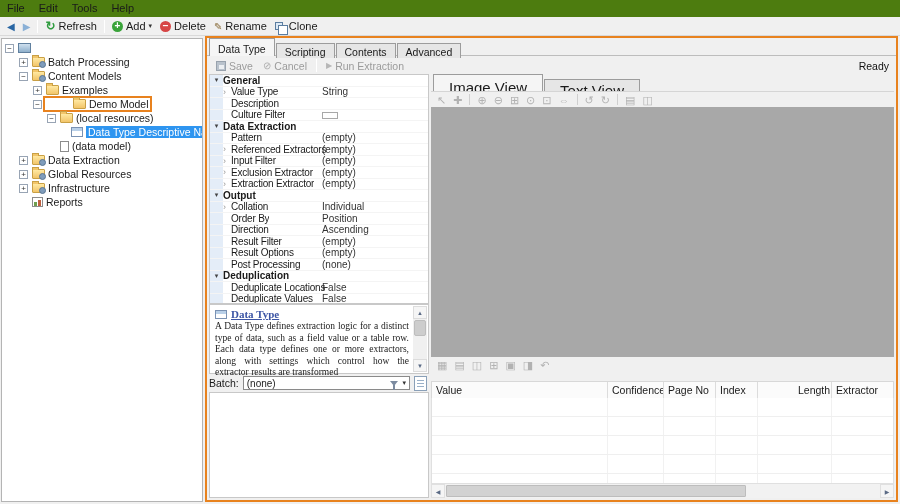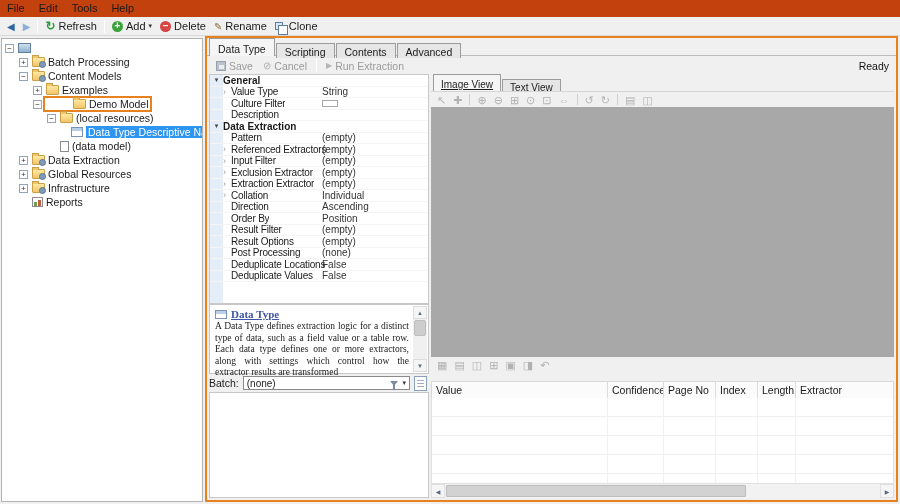--- a/index.html
+++ b/index.html
@@ -1,21 +1,21 @@
 <!DOCTYPE html>
 <html><head>
 <meta charset="utf-8">
 <style>
   * { margin:0; padding:0; box-sizing:border-box; }
   html,body { width:900px; height:504px; overflow:hidden; }
   body { font-family:"Liberation Sans", sans-serif; font-size:11px; background:#f0f0f0; color:#1a1a1a; position:relative; }
   .app { position:absolute; inset:0; background:#f0f0f0; outline:1px solid #9a9a9a; }
 
   
-  .menubar { position:absolute; top:0; left:0; right:0; height:17px; background:#c2410c; }
+  .menubar { position:absolute; top:0; left:0; right:0; height:17px; background:#4d7c0f; }
   .menu-item { display:inline-block; padding:2px 7px 0; cursor:default; }
 
   
   .toolbar { position:absolute; top:17px; left:0; right:0; height:19px; background:#f0f0f0; border-bottom:1px solid #d9d9d9; display:flex; align-items:center; padding-left:3px; }
   .tb-btn { display:inline-flex; align-items:center; gap:3px; padding:1px 4px; white-space:nowrap; }
   .tb-sep { width:1px; height:13px; background:#c6c6c6; border-right:1px solid #ffffff; margin:0 3px; }
   .glyph.back { color:#2966a3; font-size:10px; }
   .glyph.fwd  { color:#8ab0d6; font-size:10px; }
   .glyph.refresh { color:#2f9c3f; font-weight:bold; font-size:12px; line-height:12px; }
   .ic-circle { width:11px; height:11px; border-radius:50%; color:#fff; font-size:10px; line-height:10px; text-align:center; font-weight:bold; flex:none; }
@@ -92,33 +92,33 @@
   .funnel { width:0; height:0; border-left:4px solid transparent; border-right:4px solid transparent; border-top:5px solid #7c8ba0; position:relative; margin-right:4px; flex:none; }
   .funnel::after { content:""; position:absolute; left:-1px; top:-1px; width:2px; height:5px; background:#7c8ba0; }
   .combo-caret { font-size:7px; color:#333; }
   .batch-doc { width:13px; height:15px; background:#fff; border:1px solid #8aa0b8; position:relative; flex:none; margin-right:2px; }
   .batch-doc::before { content:""; position:absolute; left:2px; top:3px; right:2px; height:1px; background:#9ab0c8; box-shadow:0 3px 0 #9ab0c8, 0 6px 0 #9ab0c8; }
   .left-filler { position:absolute; top:318px; left:0; right:0; bottom:0; background:#fff; border:1px solid #c8c8c8; }
 
   
   .rightcol { position:absolute; left:224px; right:2px; top:36px; bottom:2px; }
   .viewtabs { position:absolute; top:0; left:0; right:0; height:17px; padding-left:2px; }
-  .vtab { display:inline-block; padding:2px 7px 0; height:14px; font-size:10px; border:1px solid #9c9c9c; border-bottom:none; background:#e6e6e6; margin-right:1px; position:relative; top:3px;text-decoration:underline; }
+  .vtab { display:inline-block; padding:2px 15px 0; height:14px; font-size:15px; border:1px solid #9c9c9c; border-bottom:none; background:#e6e6e6; margin-right:1px; position:relative; top:3px; }
   .vtab.active { background:#f5f5f5; top:0; height:17px; padding-top:4px; }
   .img-toolbar, .lower-toolbar { position:absolute; left:0; right:0; height:16px; background:#f0f0f0; display:flex; align-items:center; gap:7px; padding-left:6px; }
   .img-toolbar { top:17px; border-top:1px solid #d5d5d5; }
   .lower-toolbar { top:283px; }
   .img-tool { color:#b2b2b2; font-size:11px; line-height:14px; }
   .img-tool.sep { width:1px; height:11px; background:#cfcfcf; }
   .image-area { position:absolute; top:33px; left:0; right:0; height:250px; background:#a8a8a8; }
 
   .results { position:absolute; top:307px; left:0; right:0; bottom:0; }
   .res-header { position:absolute; top:0; left:0; right:0; height:27px; background:#fbfbfb; border:1px solid #d8d8d8; display:flex; }
   .res-col { border-right:1px solid #dcdcdc; padding:2px 0 0 4px; font-size:10.5px; white-space:nowrap; overflow:hidden; flex:none; }
-  .col-value { width:176px; } .col-conf { width:56px; } .col-page { width:52px; } .col-index { width:42px; } .col-length { width:38px; }
+  .col-value { width:176px; } .col-conf { width:56px; } .col-page { width:52px; } .col-index { width:42px; } .col-length { width:38px;margin-left:36px; }
   .col-extractor { flex:1 1 auto; border-right:none; }
   .res-body { position:absolute; top:17px; left:0; right:0; bottom:14px; background:#fff; border:1px solid #e0e0e0; border-top:none; overflow:hidden; }
   .res-row { height:19px; border-bottom:1px solid #efefef; display:flex; }
   .res-cell { border-right:1px solid #f1f1f1; height:100%; flex:none; }
   .res-cell.col-extractor { flex:1 1 auto; border-right:none; }
   .hscroll { position:absolute; left:0; right:0; bottom:0; height:14px; background:#f2f2f2; display:flex; align-items:center; }
   .hsc-left,.hsc-right { width:14px; height:14px; font-size:6px; line-height:14px; text-align:center; color:#5a6a85; background:#f5f5f5; border:1px solid #e0e0e0; flex:none; }
   .hsc-right { margin-left:auto; }
   .hsc-thumb { width:300px; height:12px; background:#d2d2d2; border:1px solid #bdbdbd; border-radius:1px; margin-left:1px; }
 </style>
@@ -283,34 +283,34 @@
             <span class="pg-name">General</span>
 
           </div>
           <div class="pg-row prop expandable">
             <span class="pg-chevron">▾</span>
             <span class="pg-expander">›</span>
             <span class="pg-name">Value Type</span>
             <span class="pg-value">String</span>
 
           </div>
+          <div class="pg-row prop">
+            <span class="pg-chevron">▾</span>
+            <span class="pg-expander">›</span>
+            <span class="pg-name">Description</span>
+            <span class="pg-value"></span>
+
+          </div>
           <div class="pg-row prop has-box">
             <span class="pg-chevron">▾</span>
             <span class="pg-expander">›</span>
             <span class="pg-name">Culture Filter</span>
             <span class="pg-value"></span>
             <span class="pg-box"></span>
           </div>
-          <div class="pg-row prop">
-            <span class="pg-chevron">▾</span>
-            <span class="pg-expander">›</span>
-            <span class="pg-name">Description</span>
-            <span class="pg-value"></span>
-
-          </div>
           <div class="pg-row section">
             <span class="pg-chevron">▾</span>
 
             <span class="pg-name">Data Extraction</span>
 
           </div>
           <div class="pg-row prop">
             <span class="pg-chevron">▾</span>
             <span class="pg-expander">›</span>
             <span class="pg-name">Pattern</span>
@@ -336,62 +336,74 @@
             <span class="pg-expander">›</span>
             <span class="pg-name">Exclusion Extractor</span>
             <span class="pg-value">(empty)</span>
 
           </div>
           <div class="pg-row prop expandable">
             <span class="pg-chevron">▾</span>
             <span class="pg-expander">›</span>
             <span class="pg-name">Extraction Extractor</span>
             <span class="pg-value">(empty)</span>
+
+          </div>
+          <div class="pg-row section">
+            <span class="pg-chevron">▾</span>
+
+            <span class="pg-name">Output</span>
 
           </div>
           <div class="pg-row prop expandable">
             <span class="pg-chevron">▾</span>
             <span class="pg-expander">›</span>
             <span class="pg-name">Collation</span>
             <span class="pg-value">Individual</span>
 
           </div>
           <div class="pg-row prop">
             <span class="pg-chevron">▾</span>
             <span class="pg-expander">›</span>
+            <span class="pg-name">Order By</span>
+            <span class="pg-value">Position</span>
+
+          </div>
+          <div class="pg-row prop">
+            <span class="pg-chevron">▾</span>
+            <span class="pg-expander">›</span>
             <span class="pg-name">Direction</span>
             <span class="pg-value">Ascending</span>
 
           </div>
           <div class="pg-row prop">
             <span class="pg-chevron">▾</span>
             <span class="pg-expander">›</span>
-            <span class="pg-name">Order By</span>
-            <span class="pg-value">Position</span>
-
-          </div>
-          <div class="pg-row prop">
-            <span class="pg-chevron">▾</span>
-            <span class="pg-expander">›</span>
             <span class="pg-name">Result Filter</span>
             <span class="pg-value">(empty)</span>
 
           </div>
           <div class="pg-row prop">
             <span class="pg-chevron">▾</span>
             <span class="pg-expander">›</span>
             <span class="pg-name">Result Options</span>
             <span class="pg-value">(empty)</span>
 
           </div>
           <div class="pg-row prop">
             <span class="pg-chevron">▾</span>
             <span class="pg-expander">›</span>
             <span class="pg-name">Post Processing</span>
             <span class="pg-value">(none)</span>
+
+          </div>
+          <div class="pg-row section">
+            <span class="pg-chevron">▾</span>
+
+            <span class="pg-name">Deduplication</span>
 
           </div>
           <div class="pg-row prop">
             <span class="pg-chevron">▾</span>
             <span class="pg-expander">›</span>
             <span class="pg-name">Deduplicate Locations</span>
             <span class="pg-value">False</span>
 
           </div>
           <div class="pg-row prop">

